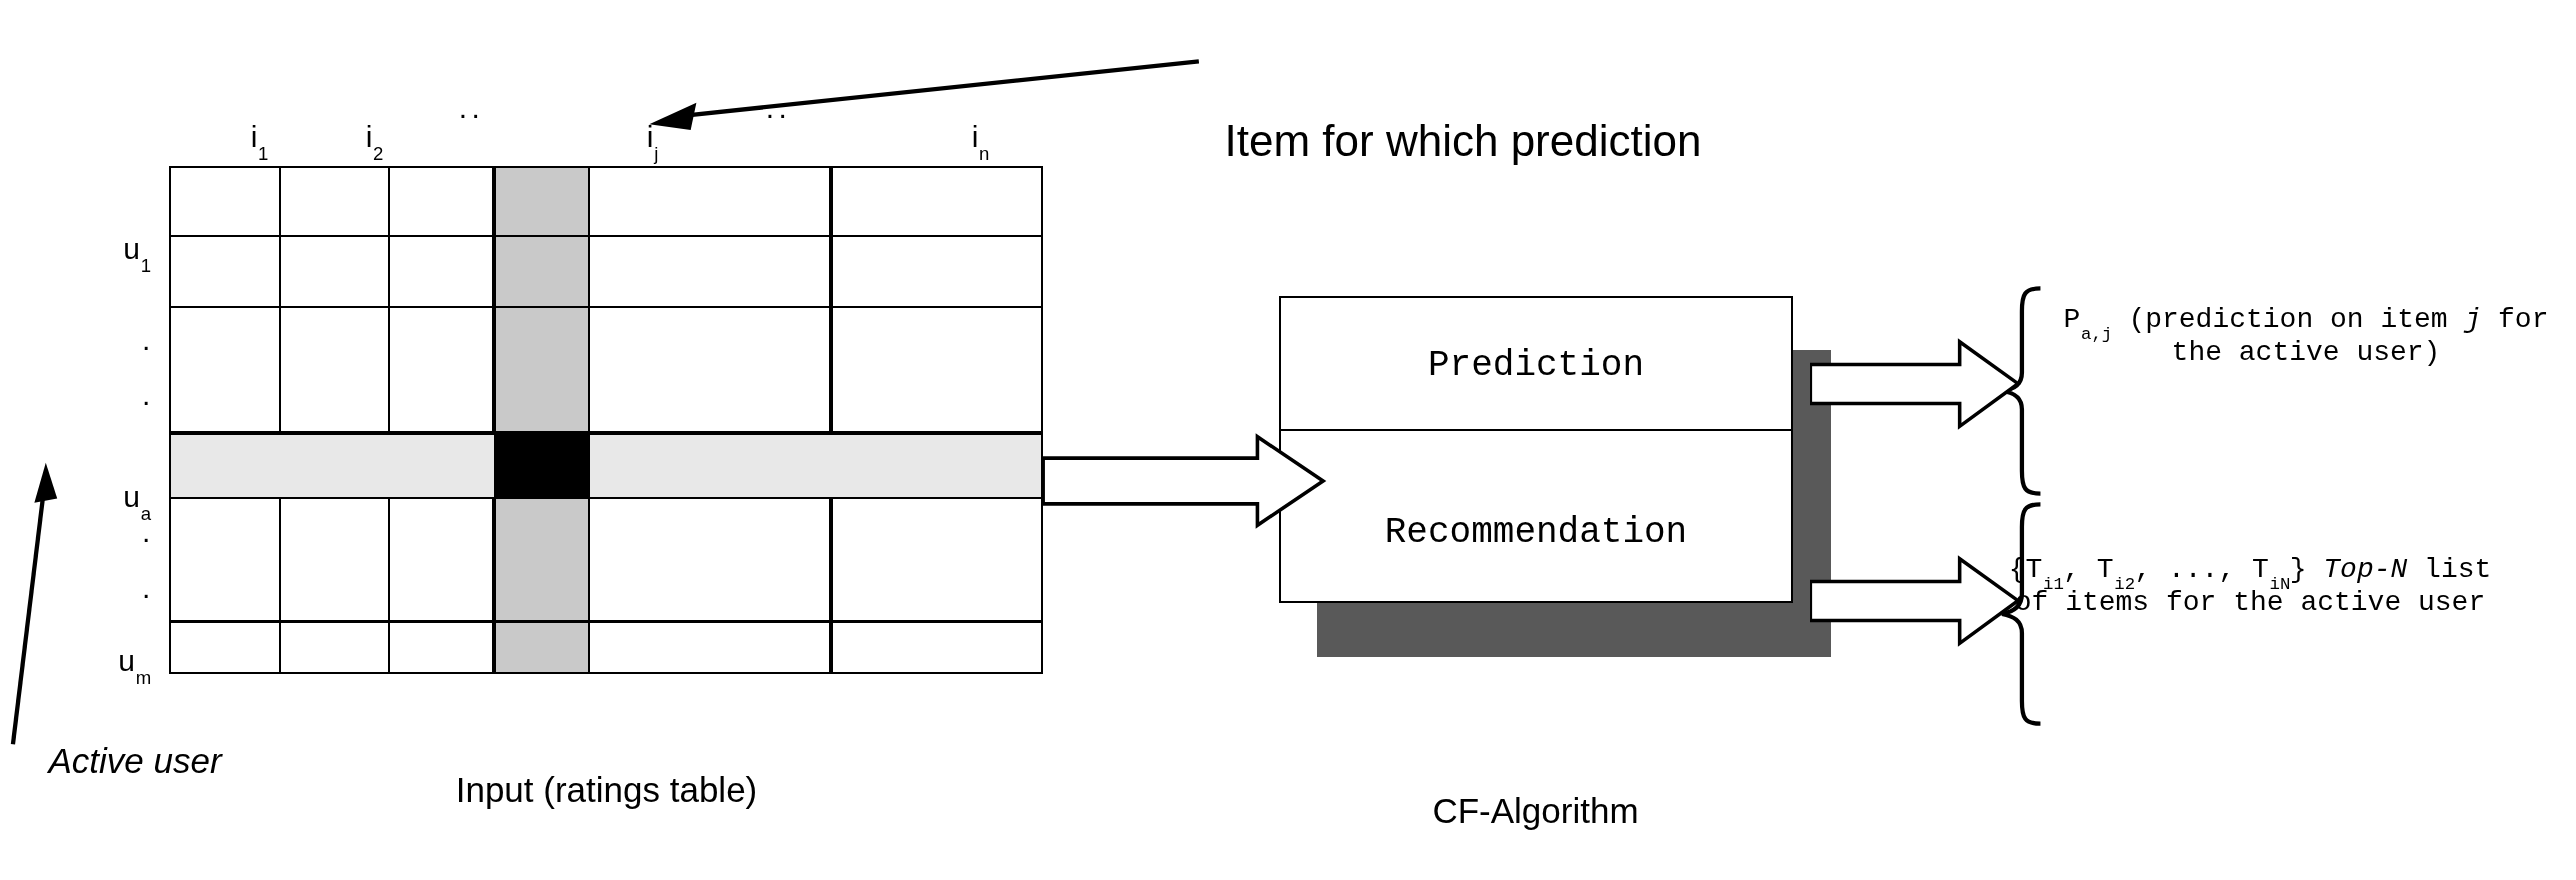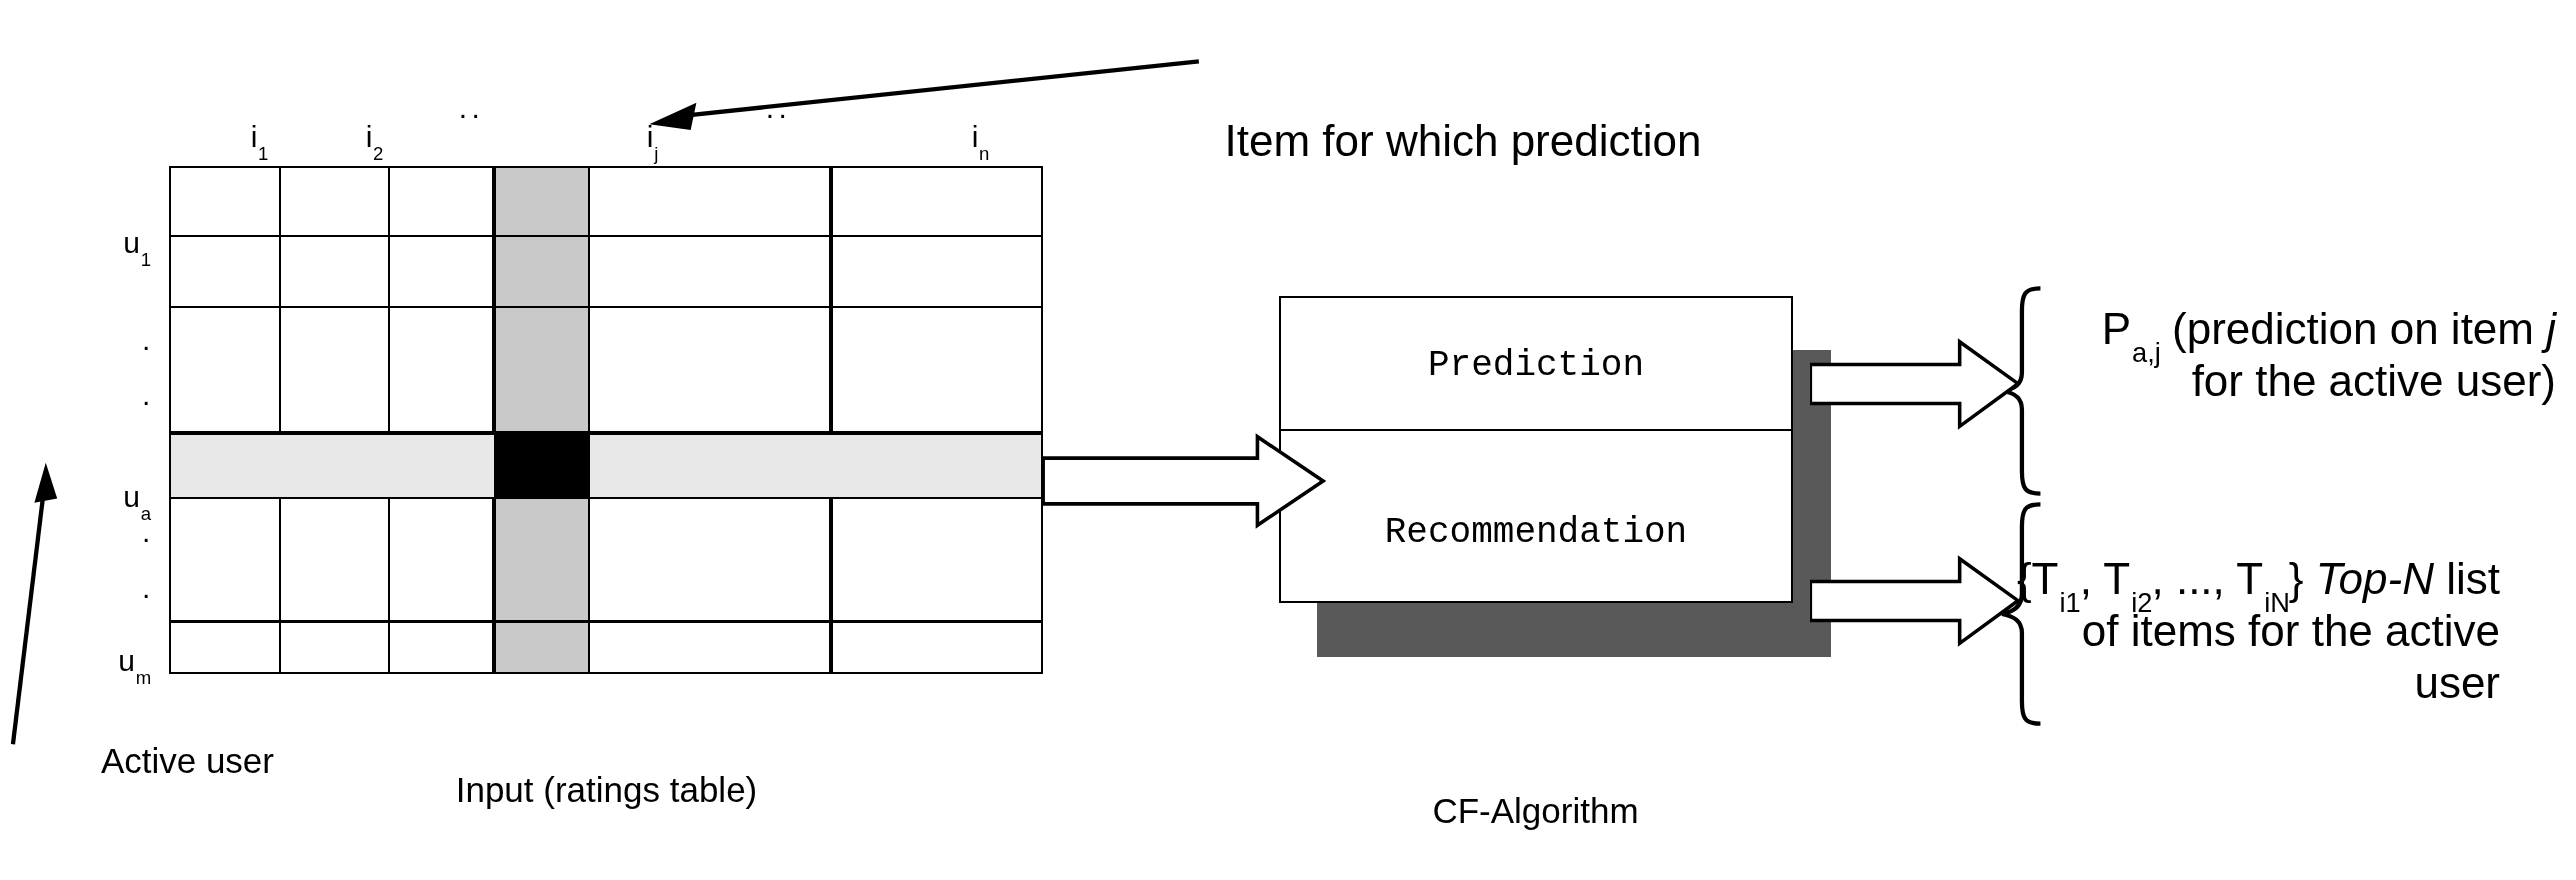--- a/index.html
+++ b/index.html
@@ -139,24 +139,25 @@
   }
   .dots{
     position:absolute;
     font-size:30px;
     text-align:center;
     white-space:pre;
     letter-spacing:4.3px;
   }
   .outtext{
     position:absolute;
-    font-size:44px;
-    text-align:right;
+    font-size:28px;
+    text-align:center;
     line-height:1.18;
     white-space:normal;
+    font-family:Liberation Mono, monospace;
   }
   .annot{
     position:absolute;
     font-size:44px;
     text-align:center;
     line-height:1.18;
     white-space:pre;
   }
 </style>
 </head>
@@ -183,21 +184,21 @@
   </div>
   <div class="dots" style="left:400px; top:91px; width:143px;">..</div>
   <div class="colhdr" style="left:564px; top:86px; width:143px;">
     <span>i</span><span class="sub">j</span>
   </div>
   <div class="dots" style="left:707px; top:91px; width:143px;">..</div>
   <div class="colhdr" style="left:892px; top:86px; width:143px;">
     <span>i</span><span class="sub">n</span>
   </div>
 
-  <div class="rowhdr" style="left:21.4px; top:192px; width:129px;">
+  <div class="rowhdr" style="left:21.4px; top:198px; width:129px;">
     <span>u</span><span class="sub">1</span>
   </div>
   <div class="rowhdr" style="left:21.4px; top:323px; width:129px;">.</div>
   <div class="rowhdr" style="left:21.4px; top:378px; width:129px;">.</div>
   <div class="rowhdr" style="left:21.4px; top:446px; width:129px;">
     <span>u</span><span class="sub">a</span>
   </div>
   <div class="rowhdr" style="left:21.4px; top:515px; width:129px;">.</div>
   <div class="rowhdr" style="left:21.4px; top:571px; width:129px;">.</div>
   <div class="rowhdr" style="left:21.4px; top:610px; width:129px;">
@@ -224,21 +225,21 @@
       <div id="active-cell-black" style="left:323px; top:-2.9px; width:96px; height:66px;"></div>
     </div>
   </div>
 
   <div class="thin-arrow" style="left:0px; top:450px; width:93px; height:300px;">
     <svg width="93" height="300" viewBox="0 0 130 420">
       <line x1="18" y1="412" x2="62" y2="50" stroke="#000" stroke-width="6"></line>
       <polygon points="64,18 48,74 80,68" fill="#000"></polygon>
     </svg>
   </div>
-  <div class="caption" style="left:0px; top:741px; width:250px; text-align:right; padding-left:24px;">Active user</div>
+  <div class="caption" style="left:0px; top:741px; width:250px; text-align:center; padding-left:10px;font-style:italic;">Active user</div>
 
   <div class="block-arrow" style="left:1043px; top:431px; width:286px; height:100px;">
     <svg width="286" height="100" viewBox="0 0 400 140">
       <polygon points="0,38 300,38 300,8 392,70 300,132 300,102 0,102" fill="#ffffff" stroke="#000000" stroke-width="5" stroke-linejoin="miter"></polygon>
     </svg>
   </div>
 
   <div id="cf-shadow" style="left:1317px; top:350px; width:514px; height:307px;"></div>
 
   <div id="cf-box" style="left:1279px; top:296px; width:514px; height:307px;">

